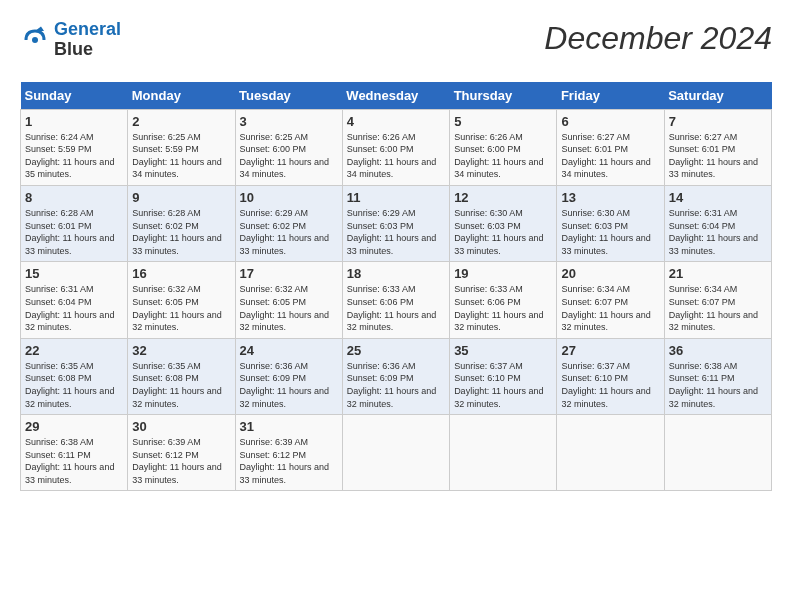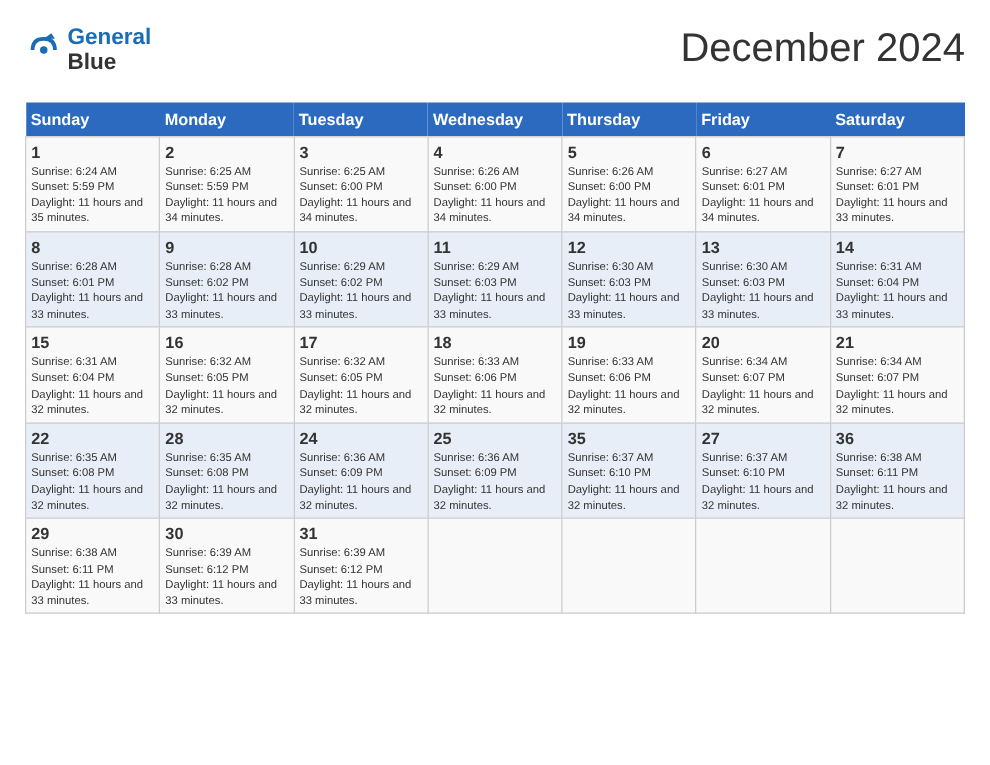--- a/index.html
+++ b/index.html
@@ -29,20 +29,21 @@
       line-height: 1.1;
     }
     .logo-text span {
       color: #1a6db5;
     }
     .logo-icon {
       width: 30px;
       height: 30px;
     }
     .title-block {
+      font-style: italic;
     }
     .month-title {
       font-size: 32px;
       font-weight: normal;
       color: #333;
     }
     .subtitle {
       font-size: 14px;
       color: #555;
     }
@@ -211,21 +212,21 @@
           <span class="day-num">21</span>
           <div class="day-detail">Sunrise: 6:34 AM<br>Sunset: 6:07 PM<br>Daylight: 11 hours and 32 minutes.</div>
         </td>
       </tr>
       <tr>
         <td>
           <span class="day-num">22</span>
           <div class="day-detail">Sunrise: 6:35 AM<br>Sunset: 6:08 PM<br>Daylight: 11 hours and 32 minutes.</div>
         </td>
         <td>
-          <span class="day-num">28</span>
+          <span class="day-num">32</span>
           <div class="day-detail">Sunrise: 6:35 AM<br>Sunset: 6:08 PM<br>Daylight: 11 hours and 32 minutes.</div>
         </td>
         <td>
           <span class="day-num">24</span>
           <div class="day-detail">Sunrise: 6:36 AM<br>Sunset: 6:09 PM<br>Daylight: 11 hours and 32 minutes.</div>
         </td>
         <td>
           <span class="day-num">25</span>
           <div class="day-detail">Sunrise: 6:36 AM<br>Sunset: 6:09 PM<br>Daylight: 11 hours and 32 minutes.</div>
         </td>

